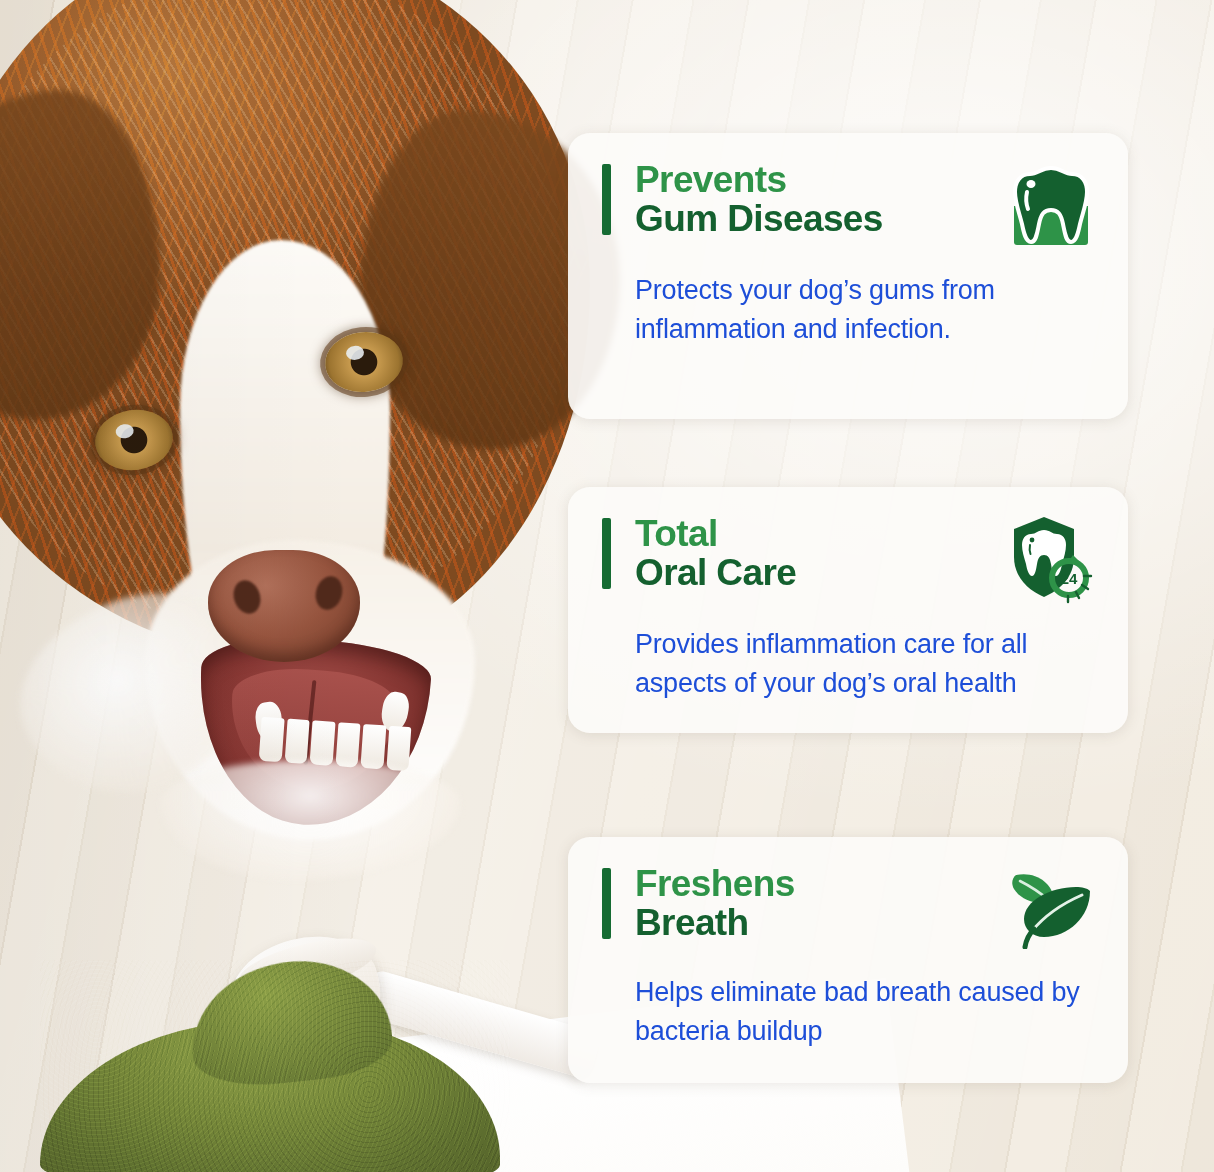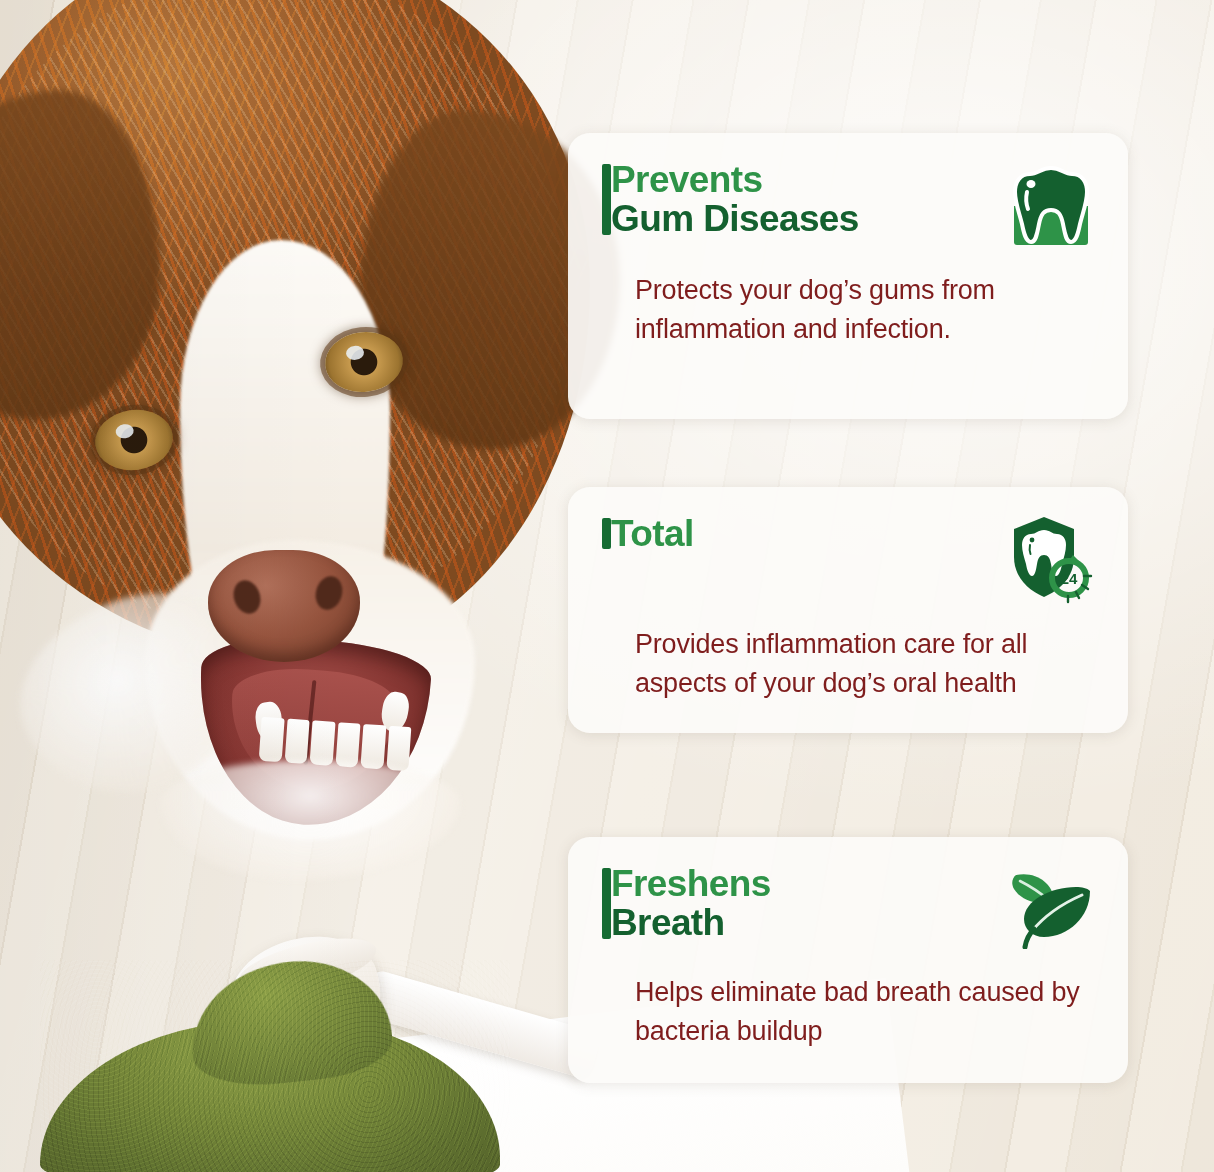--- a/index.html
+++ b/index.html
@@ -346,20 +346,21 @@
   .card-head {
     display: flex;
     align-items: flex-start;
     justify-content: space-between;
     gap: 14px;
   }
 
   .head-left {
     display: flex;
     align-items: stretch;
+    gap: 24px;
     flex: 1;
     min-width: 0;
   }
 
   .accent-bar {
     width: 9px;
     border-radius: 2px;
     background: #166b33;
     flex: 0 0 9px;
     margin-top: 3px;
@@ -393,21 +394,21 @@
     align-items: center;
     justify-content: flex-end;
   }
   .card-icon svg { display: block; }
 
   .card-body {
     margin-top: 22px;
     margin-left: 33px;
     font-size: 27px;
     line-height: 1.44;
-    color: #7f1d1d;
+    color: #1d4ed8;
     letter-spacing: -0.2px;
   }
   .card-3 .card-body { margin-top: 20px; }
 </style>
 </head>
 <body>
 
 <div class="scene">
   <div class="floor"></div>
   <div class="floor-sheen"></div>
@@ -478,20 +479,21 @@
     </div>
     <div class="card-body">Protects your dog’s gums from inflammation and infection.</div>
   </div>
 
   <div class="card card-2">
     <div class="card-head">
       <div class="head-left">
         <div class="accent-bar"></div>
         <div class="title-block">
           <span class="title-line1">Total</span>
+          <span class="title-line2">Oral Care</span>
         </div>
       </div>
       <div class="card-icon">
         <svg width="88" height="90" viewBox="0 0 88 90" aria-hidden="true">
 
           <path d="M38 3 L8 15 v28 c0 20 14 33 30 40 c16 -7 30 -20 30 -40 V15 Z" fill="#14602f"></path>
 
           <path d="M38 16 C32 16 30 20 25 20 C19 20 16 25 16 31 C16 37 18 43 20 50 C21 56 23 62 26 62 C29 62 30 56 31 50 C32 44 34 41 38 41 C42 41 44 44 45 50 C46 56 47 62 50 62 C53 62 55 56 56 50 C58 43 60 37 60 31 C60 25 57 20 51 20 C46 20 44 16 38 16 Z" fill="#ffffff"></path>
           <circle cx="26" cy="26" r="2.4" fill="#14602f"></circle>
           <path d="M24 31 q-1 5 0.5 9" stroke="#14602f" stroke-width="2" stroke-linecap="round" fill="none"></path>

